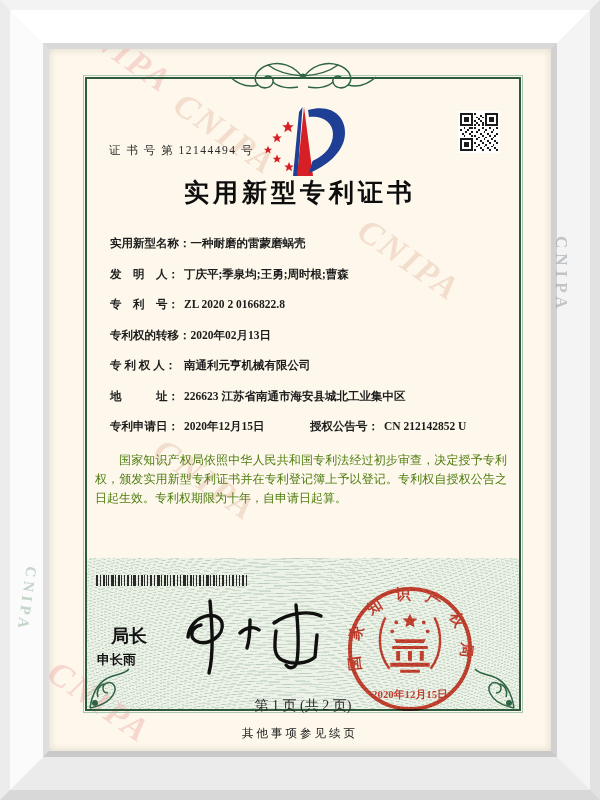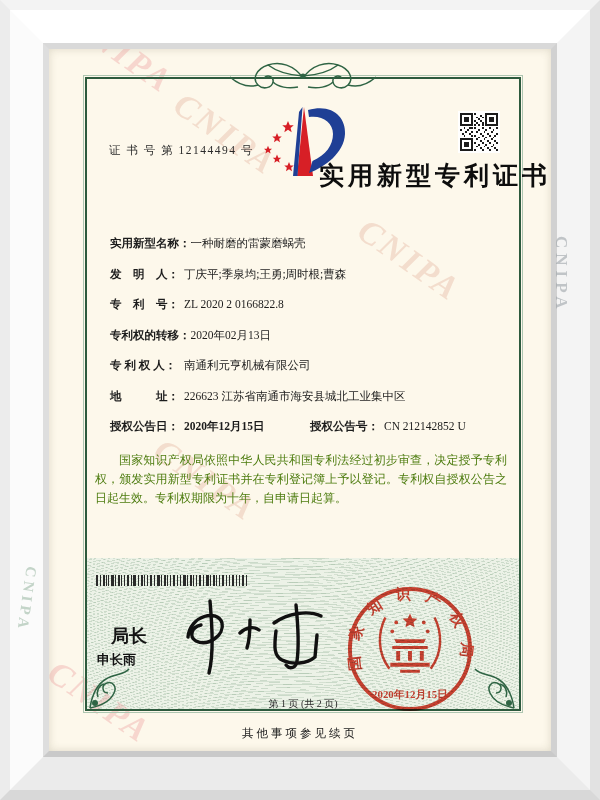--- a/index.html
+++ b/index.html
@@ -50,47 +50,47 @@
   .corner-orn { position:absolute; z-index:4; }
   .corner-orn.left  { left:37px;  top:618px; }
   .corner-orn.right { left:423px; top:618px; transform:scaleX(-1); }
 
   
   .cert-no { position:absolute; left:60px; top:66px; font-size:11.5px; letter-spacing:1.5px;
              color:#2b2b2b; z-index:5;margin-top:28px; }
   .qr { position:absolute; left:409px; top:62px; width:42px; height:42px; background:#fff;
         padding:2px; z-index:5; }
   .logo { position:absolute; left:203px; top:54px; z-index:5; }
-  .title { position:absolute; left:0; top:110px; width:100%; text-align:right;
+  .title { position:absolute; left:0; top:127px; width:100%; text-align:center;
            font-size:25px; font-weight:bold; letter-spacing:4px; color:#0d0d0d; z-index:5; }
 
   
   .fields { position:absolute; left:61px; top:187px; width:400px; font-size:11.5px;
             color:#1c1c1c; z-index:5; }
   .field-row { height:30.5px; line-height:15px; white-space:nowrap; }
   .field-label { font-weight:bold; display:inline-block; min-width:74px; }
-  .field-value { font-weight:normal;text-align:right; }
+  .field-value { font-weight:bold;text-align:right; }
   .grant-val1 { display:inline-block; width:126px; font-weight:bold; }
 
   
   .body-text { position:absolute; left:46px; top:402px; width:412px; font-size:12px;
                line-height:19px; color:#4d7c0f; text-align:justify; z-index:5; }
   .body-text p { text-indent:2em; }
 
   
   .barcode { position:absolute; left:47px; top:526px; z-index:5; }
   .officer-title { position:absolute; left:62px; top:575px; font-size:18px; font-weight:bold;
                    color:#141414; z-index:5; }
   .officer-name  { position:absolute; left:48px; top:602px; font-size:13px; font-weight:bold;
                    color:#141414; z-index:5; }
   .signature { position:absolute; left:121px; top:546px; z-index:5; }
   .seal { position:absolute; left:296px; top:535px; z-index:6; mix-blend-mode:multiply;
           opacity:.95; }
   .page-footer { position:absolute; left:36px; top:648px; width:436px; text-align:center;
-                 font-size:10px; color:#2b2b2b; z-index:5; }
+                 font-size:14px; color:#2b2b2b; z-index:5; }
   .cont-note { position:absolute; left:0; top:677px; width:100%; text-align:center;
                font-size:11.5px; letter-spacing:3px; color:#222; z-index:5; }
 </style>
 </head>
 <body>
 
 <div class="frame">
   <div class="frame-face">
     <div class="frame-lip">
       <div class="paper">
@@ -192,21 +192,21 @@
           <div class="field-row">
             <span class="field-label">专利权的转移：</span><span class="field-value">2020年02月13日</span>
           </div>
           <div class="field-row">
             <span class="field-label">专 利 权 人：</span><span class="field-value">南通利元亨机械有限公司</span>
           </div>
           <div class="field-row">
             <span class="field-label">地　　　址：</span><span class="field-value">226623 江苏省南通市海安县城北工业集中区</span>
           </div>
           <div class="field-row">
-            <span class="field-label">授权公告日：</span><span class="grant-val1">2020年12月15日</span><span class="field-label">授权公告号：</span><span class="field-value">CN 212142852 U</span>
+            <span class="field-label">专利申请日：</span><span class="grant-val1">2020年12月15日</span><span class="field-label">授权公告号：</span><span class="field-value">CN 212142852 U</span>
           </div>
         </div>
 
         <div class="body-text">
           <p>国家知识产权局依照中华人民共和国专利法经过初步审查，决定授予专利权，颁发实用新型专利证书并在专利登记簿上予以登记。专利权自授权公告之日起生效。专利权期限为十年，自申请日起算。</p>
         </div>
 
         <svg class="barcode" width="152" height="11" viewBox="0 0 152 11">
           <g fill="#2a2a2a">
             <rect x="0" width="2" height="11"></rect>

